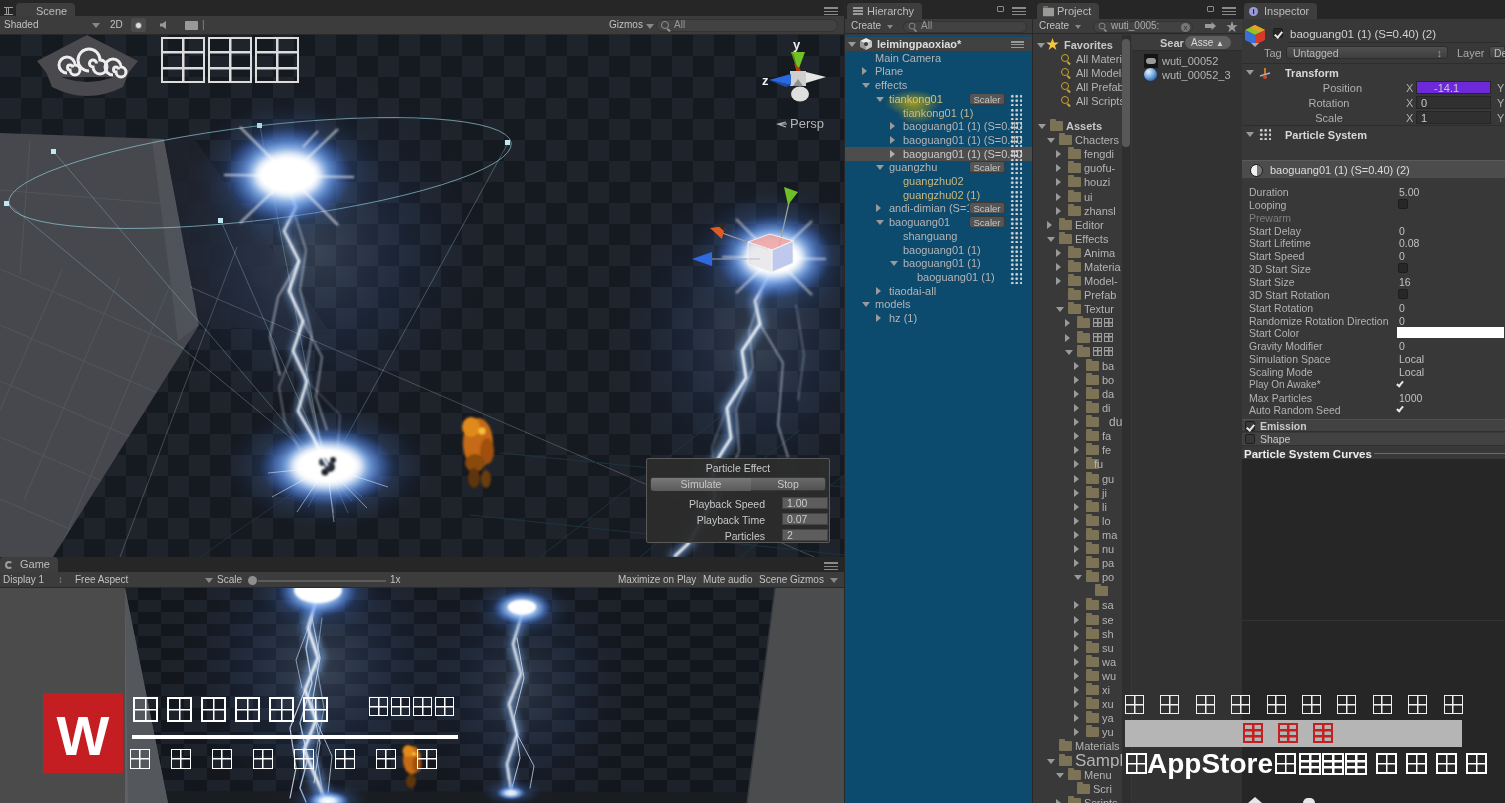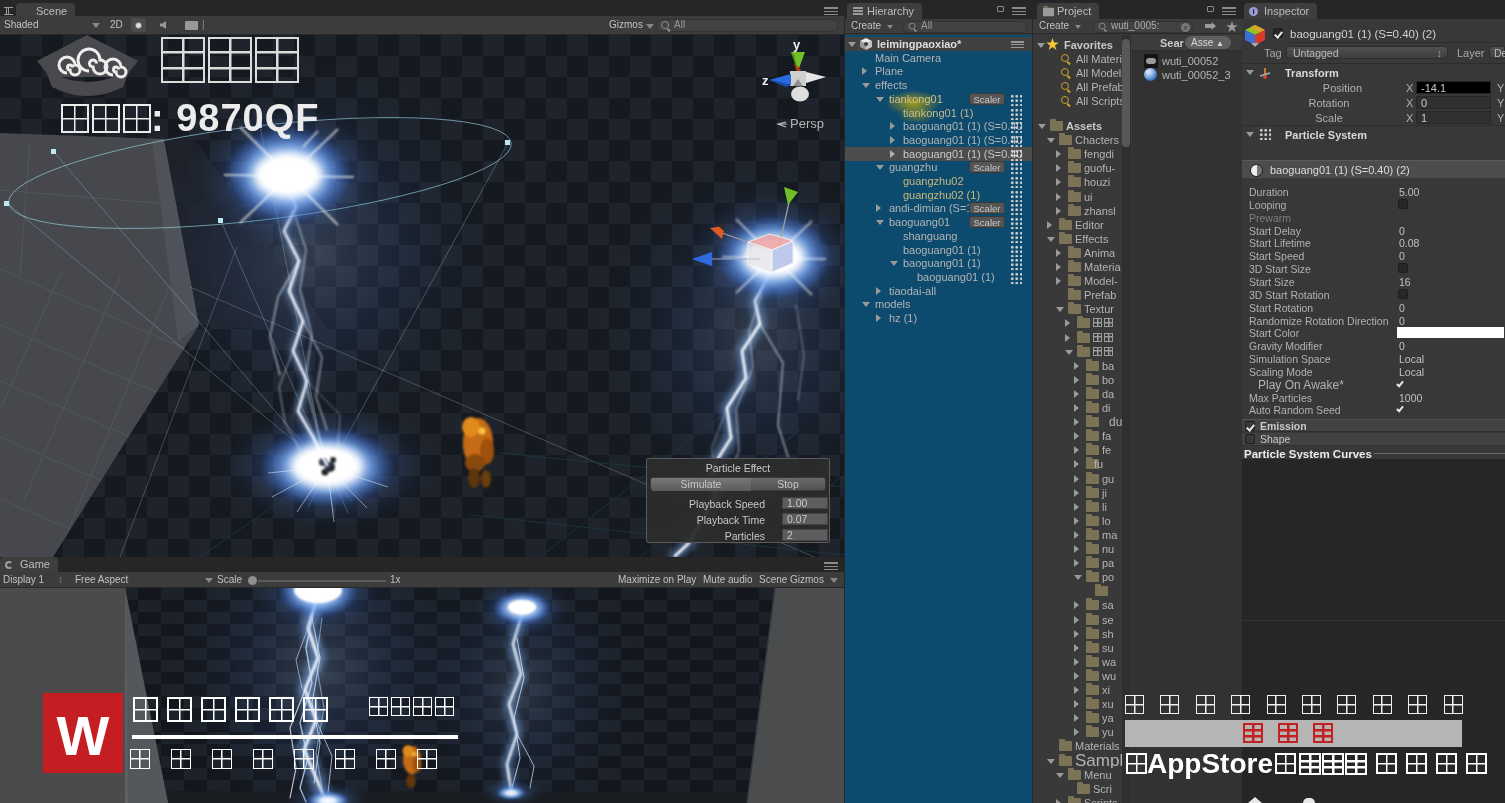--- a/index.html
+++ b/index.html
@@ -256,23 +256,20 @@
     <polygon points="50,0 101,26 88,42 13,42 0,26" fill="#4a4a4e"></polygon>
     <path d="M8,34 Q50,60 93,34 L86,52 Q50,70 15,52 Z" fill="#4a4a4e"></path>
     <g fill="none" stroke="#ededed" stroke-width="3">
       <path d="M30,38 a8,8 0 1,1 8,-8 a5,5 0 1,1 -5,5 a2.5,2.5 0 1,1 2.5,-2.5"></path>
       <path d="M52,36 a11,11 0 1,1 11,-11 a7,7 0 1,1 -7,7 a3.5,3.5 0 1,1 3.5,-3.5"></path>
       <path d="M76,40 a8,8 0 1,1 8,-8 a5,5 0 1,1 -5,5 a2.5,2.5 0 1,1 2.5,-2.5"></path>
     </g>
   </svg>
   <div class="abs" style="left:161px;top:2px;color:#dcdcdc">
     <i class="cj cjb" style="width:44px;height:46px;margin-right:3px"></i><i class="cj cjb" style="width:44px;height:46px;margin-right:3px"></i><i class="cj cjb" style="width:44px;height:46px"></i>
-  </div>
-  <div class="abs" style="left:61px;top:69px;color:#ececec">
-    <i class="cj" style="width:28px;height:29px;margin-right:3px;border-width:2.5px"></i><i class="cj" style="width:28px;height:29px;margin-right:3px;border-width:2.5px"></i><i class="cj" style="width:28px;height:29px;border-width:2.5px"></i><span style="font-size:38px;font-weight:bold;vertical-align:top;line-height:29px;letter-spacing:1px">: 9870QF</span>
   </div>
 
   <div class="abs" style="left:646px;top:423px;width:184px;height:85px;background:rgba(44,44,44,0.95);border:1px solid #5a5a5a;border-radius:2px;color:#c8c8c8;font-size:10.5px">
     <div style="text-align:center;margin-top:3px">Particle Effect</div>
     <div style="position:absolute;left:3px;top:18px;width:176px;height:14px;border-radius:3px;background:linear-gradient(#6a6a6a,#525252);border:1px solid #383838">
       <span style="position:absolute;left:0;width:100px;text-align:center;line-height:13px;background:linear-gradient(#787878,#5a5a5a);border-radius:3px 0 0 3px">Simulate</span>
       <span style="position:absolute;left:100px;right:0;text-align:center;line-height:13px">Stop</span>
     </div>
     <div style="position:absolute;right:64px;top:39px">Playback Speed</div>
     <div style="position:absolute;left:135px;top:38px;width:46px;height:12px;background:#5d5d5d;border:1px solid #444;line-height:11px;padding-left:4px">1.00</div>
@@ -836,21 +833,21 @@
 <div class="abs" style="left:0;top:44px;width:263px;height:1px;background:#2d2d2d"></div>
 <span class="tdown" style="position:absolute;left:4px;top:51px;border-top-color:#9a9a9a"></span>
 <svg class="abs" style="left:16px;top:47px" width="14" height="14">
         <line x1="7" y1="2" x2="7" y2="12" stroke="#c87828" stroke-width="2"></line>
         <line x1="2" y1="10" x2="12" y2="7" stroke="#a8b0c0" stroke-width="1.5"></line>
         <circle cx="7" cy="11" r="2" fill="#d04828"></circle>
       </svg>
 <span class="row" style="left:43px;top:47px;color:#d8d8d8;font-weight:bold">Transform</span>
 <span class="row" style="left:54px;top:62px;width:66px;text-align:right;color:#b0b0b0">Position</span>
 <span class="row" style="left:164px;top:62px;color:#b0b0b0">X</span>
-<div class="abs" style="left:174px;top:62px;width:75px;height:13px;background:#000000;border:1px solid #262626;color:#c8c8c8;font-size:11px;line-height:12px;padding-left:4px">-14.1</div>
+<div class="abs" style="left:174px;top:62px;width:75px;height:13px;background:#6d28d9;border:1px solid #262626;color:#c8c8c8;font-size:11px;line-height:12px;padding-left:17px">-14.1</div>
 <span class="row" style="left:255px;top:62px;color:#b0b0b0">Y</span>
 <span class="row" style="left:54px;top:77px;width:66px;text-align:center;color:#b0b0b0">Rotation</span>
 <span class="row" style="left:164px;top:77px;color:#b0b0b0">X</span>
 <div class="abs" style="left:174px;top:77px;width:75px;height:13px;background:#303030;border:1px solid #262626;color:#c8c8c8;font-size:11px;line-height:12px;padding-left:4px">0</div>
 <span class="row" style="left:255px;top:77px;color:#b0b0b0">Y</span>
 <span class="row" style="left:54px;top:92px;width:66px;text-align:center;color:#b0b0b0">Scale</span>
 <span class="row" style="left:164px;top:92px;color:#b0b0b0">X</span>
 <div class="abs" style="left:174px;top:92px;width:75px;height:13px;background:#303030;border:1px solid #262626;color:#c8c8c8;font-size:11px;line-height:12px;padding-left:4px">1</div>
 <span class="row" style="left:255px;top:92px;color:#b0b0b0">Y</span>
 <div class="abs" style="left:0;top:106px;width:263px;height:1px;background:#2d2d2d"></div>
@@ -883,21 +880,21 @@
 <span class="row" style="left:7px;top:294.5px;color:#b2b2b2;font-size:10.5px">Randomize Rotation Direction</span>
 <span class="row" style="left:157px;top:294.5px;color:#c0c0c0;font-size:10.5px">0</span>
 <span class="row" style="left:7px;top:307.4px;color:#b2b2b2;font-size:10.5px">Start Color</span>
 <div class="abs" style="left:155px;top:308.4px;width:107px;height:11px;background:#fff"></div>
 <span class="row" style="left:7px;top:320.2px;color:#b2b2b2;font-size:10.5px">Gravity Modifier</span>
 <span class="row" style="left:157px;top:320.2px;color:#c0c0c0;font-size:10.5px">0</span>
 <span class="row" style="left:7px;top:333.0px;color:#b2b2b2;font-size:10.5px">Simulation Space</span>
 <span class="row" style="left:157px;top:333.0px;color:#c0c0c0;font-size:10.5px">Local</span>
 <span class="row" style="left:7px;top:345.9px;color:#b2b2b2;font-size:10.5px">Scaling Mode</span>
 <span class="row" style="left:157px;top:345.9px;color:#c0c0c0;font-size:10.5px">Local</span>
-<span class="row" style="left:16px;top:358.8px;color:#b2b2b2;font-size:12px">Play On Awake*</span>
+<span class="row" style="left:7px;top:358.8px;color:#b2b2b2;font-size:10px">Play On Awake*</span>
 <span style="position:absolute;left:156px;top:360.8px;width:4px;height:7px;border:solid #e8e8e8;border-width:0 2px 2px 0;transform:rotate(40deg)"></span>
 <span class="row" style="left:7px;top:371.6px;color:#b2b2b2;font-size:10.5px">Max Particles</span>
 <span class="row" style="left:157px;top:371.6px;color:#c0c0c0;font-size:10.5px">1000</span>
 <span class="row" style="left:7px;top:384.4px;color:#b2b2b2;font-size:10.5px">Auto Random Seed</span>
 <span style="position:absolute;left:156px;top:386.4px;width:4px;height:7px;border:solid #e8e8e8;border-width:0 2px 2px 0;transform:rotate(40deg)"></span>
 <div class="abs" style="left:0;top:400px;width:263px;height:13px;background:#424242;border-top:1px solid #515151;border-bottom:1px solid #303030">
         <span class="chk on" style="position:absolute;left:3px;top:1px;background:#383838"></span>
         <span style="position:absolute;left:18px;top:0;font-size:10.5px;font-weight:bold;color:#cacaca">Emission</span>
       </div>
 <div class="abs" style="left:0;top:414px;width:263px;height:13px;background:#424242;border-bottom:1px solid #303030">

